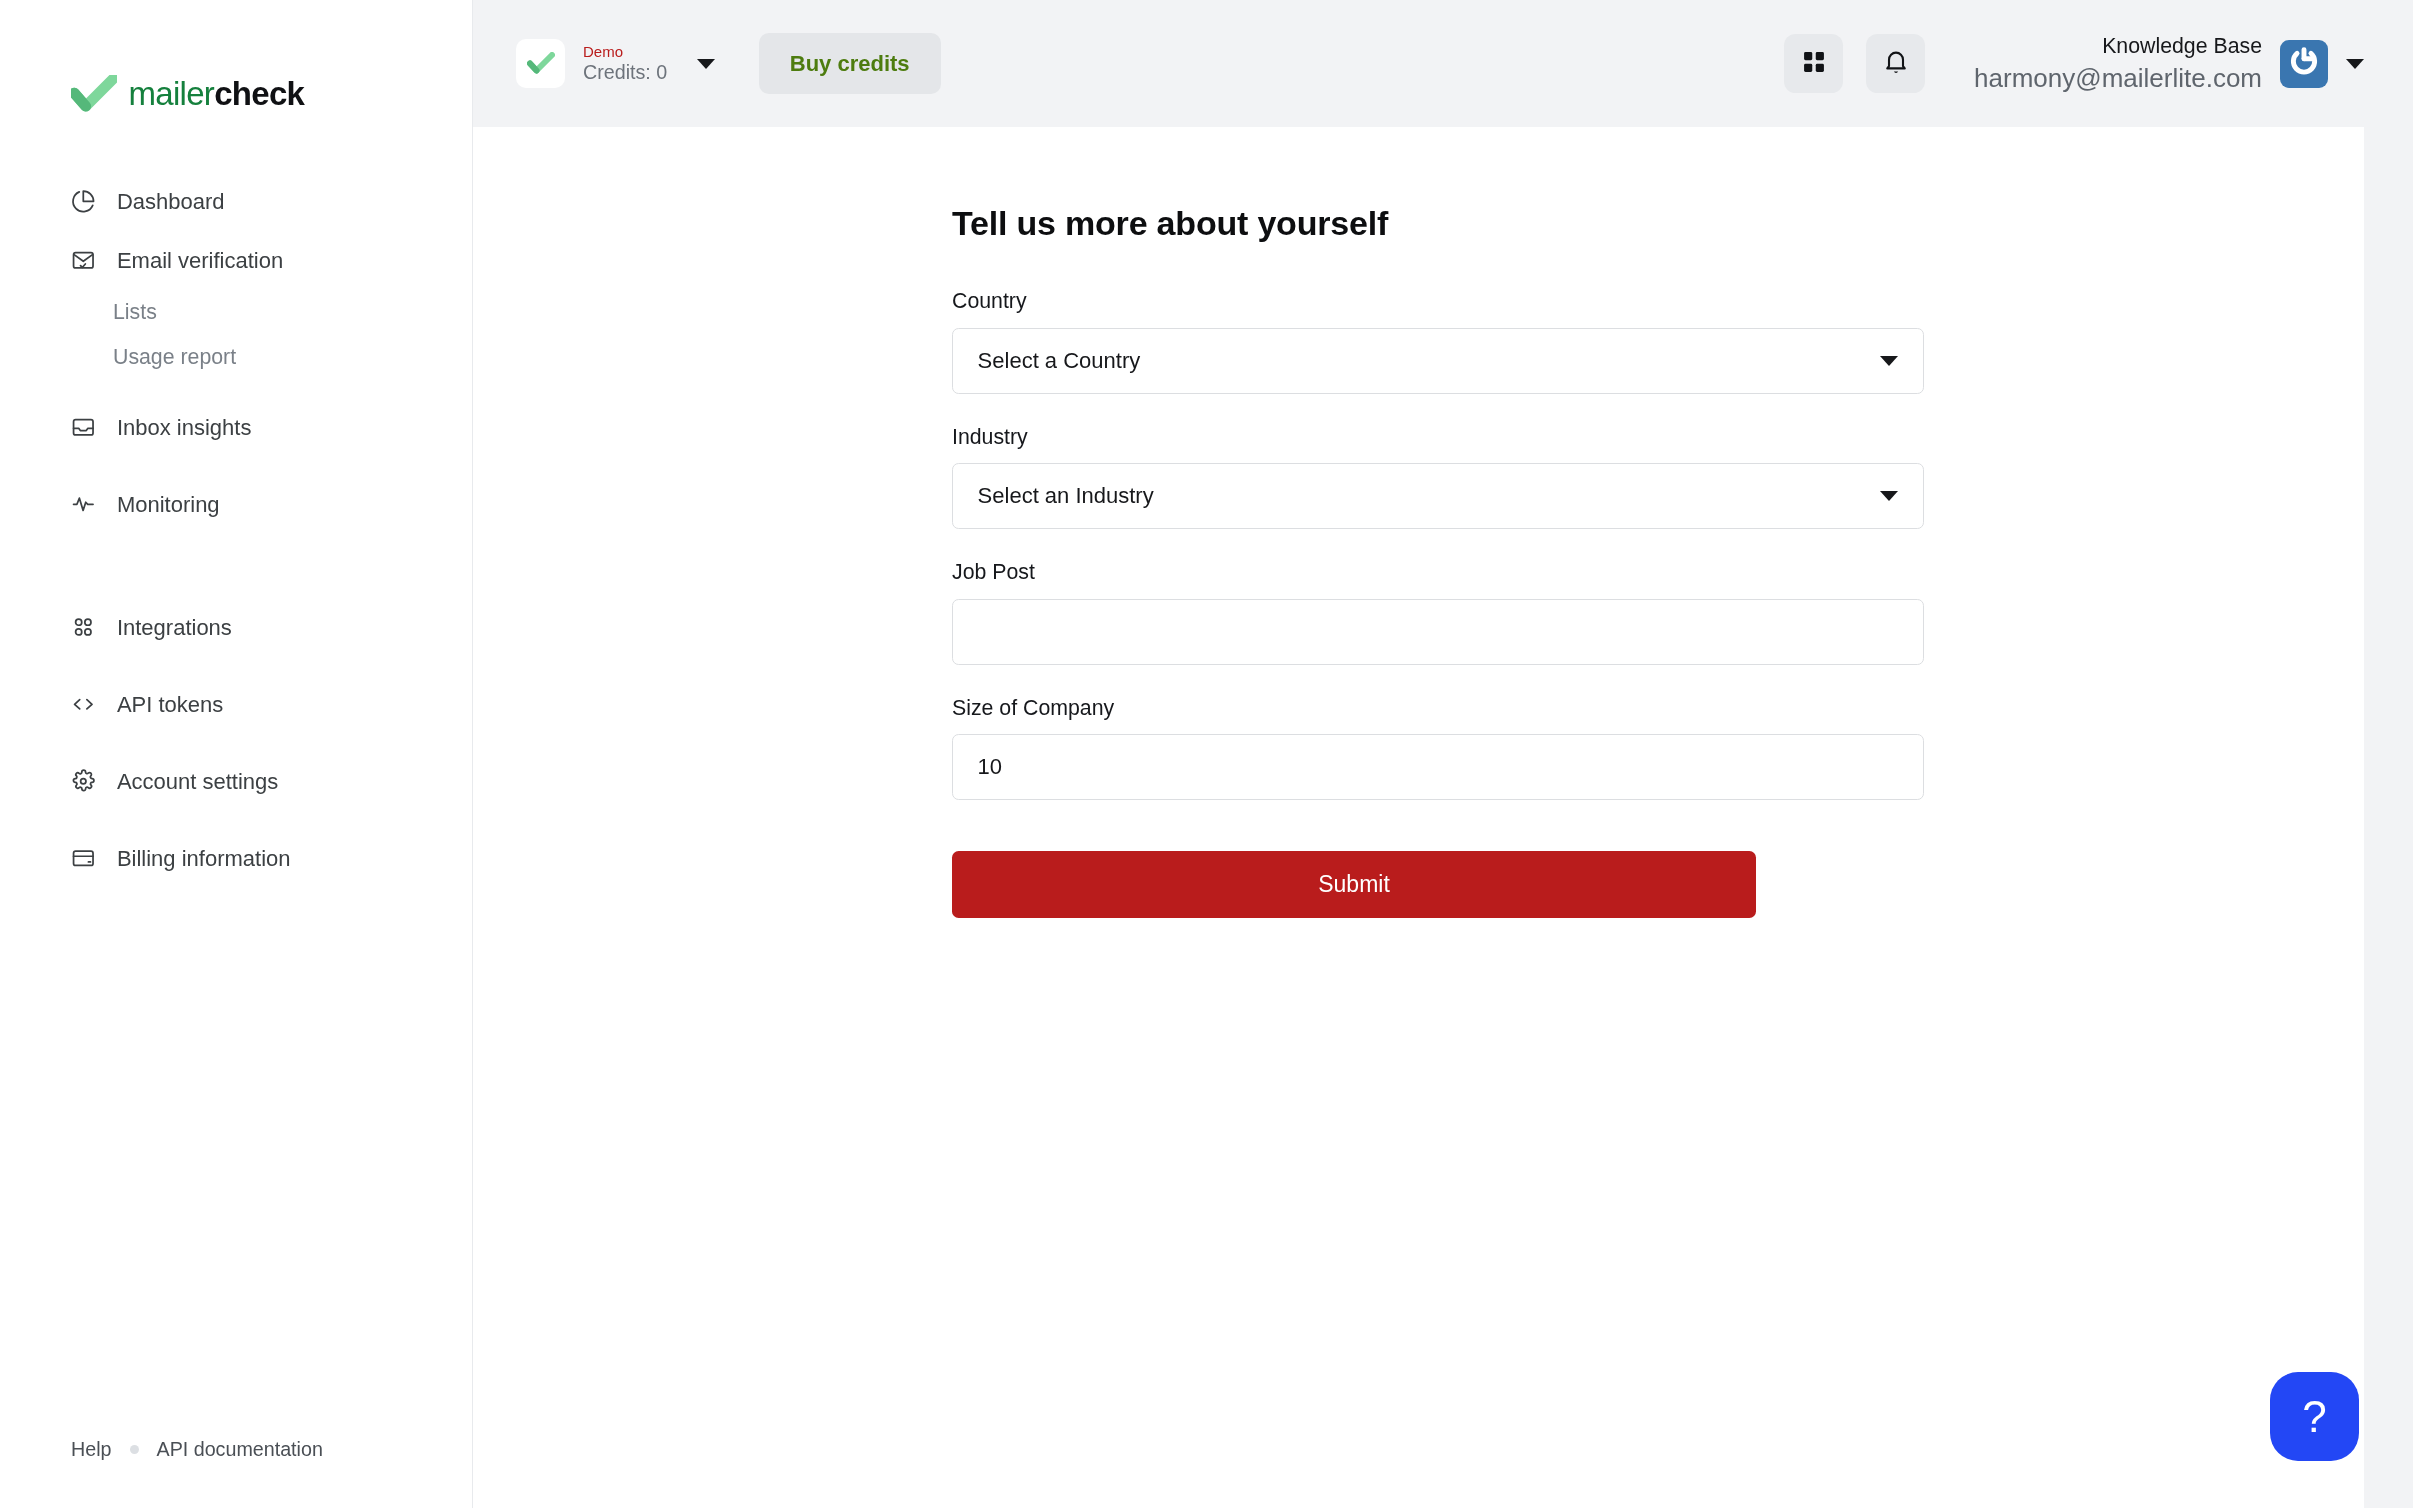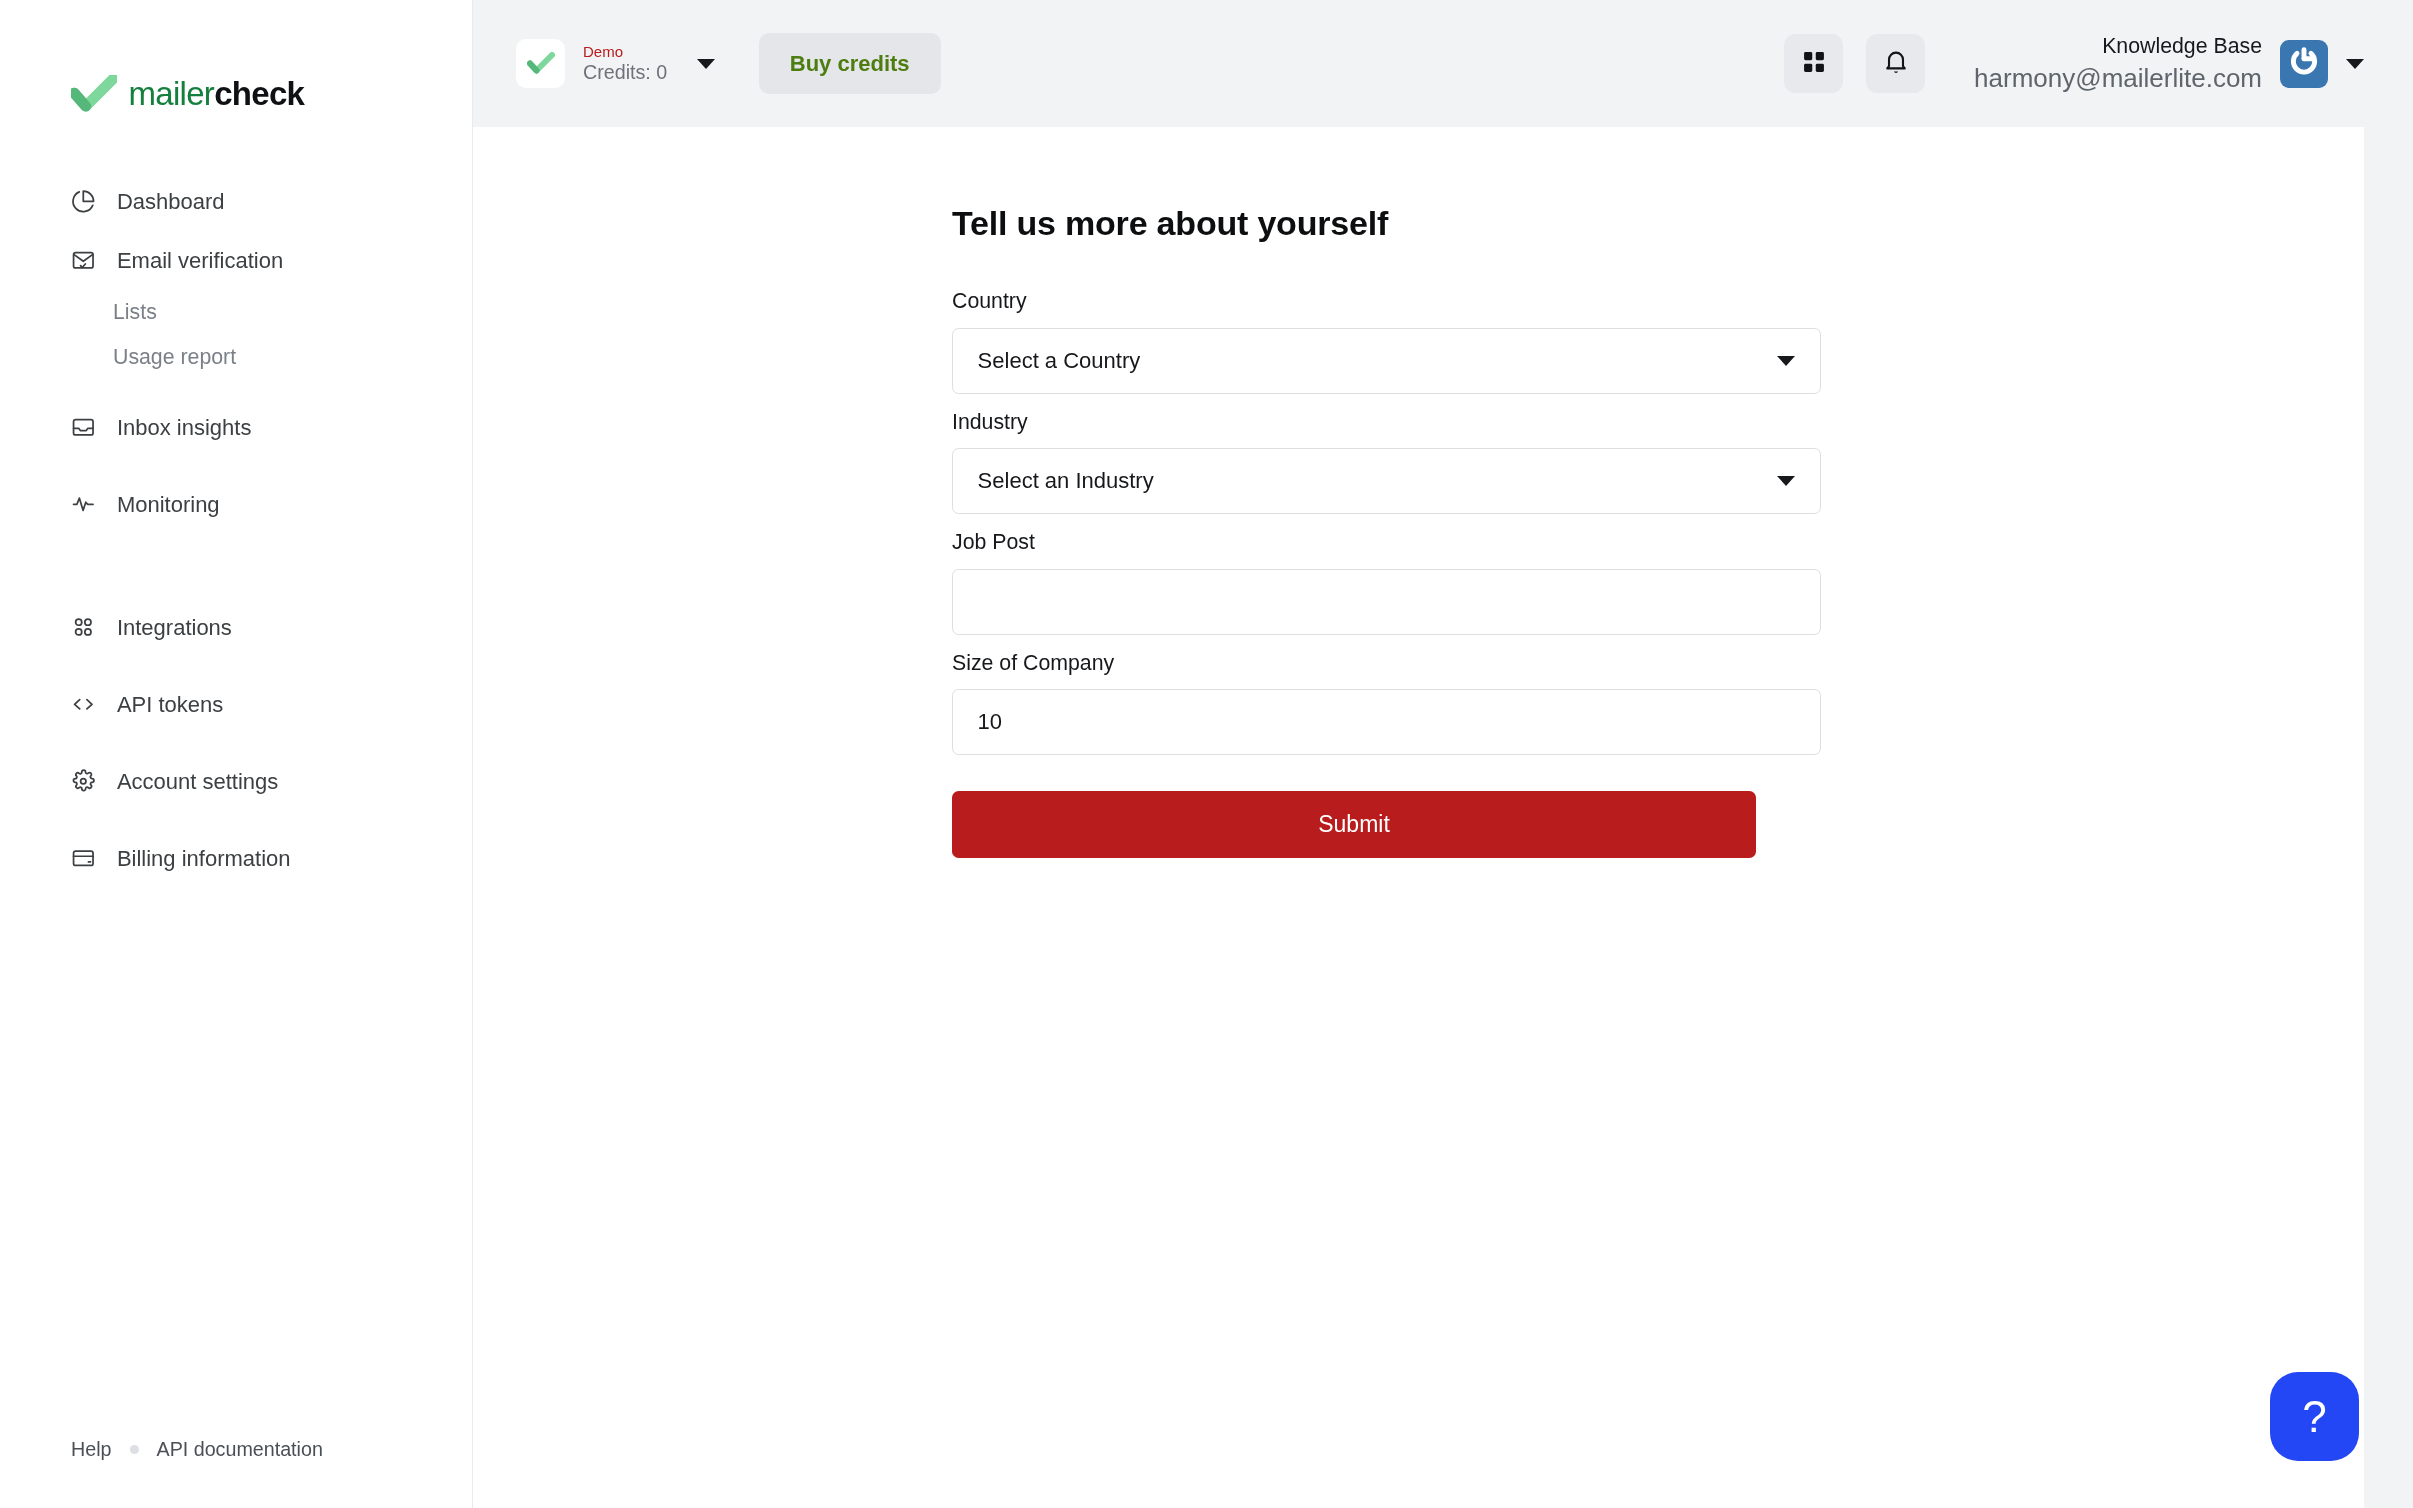--- a/index.html
+++ b/index.html
@@ -172,30 +172,30 @@
     top: 77px;
     width: 804px;
   }
   .page-title {
     font-size: 34px;
     font-weight: 700;
     color: #0d0e10;
     letter-spacing: -0.2px;
     margin-bottom: 46px;
   }
-  .field { margin-bottom: 16px; }
+  .field { margin-bottom: 31px; }
   .field-label {
     font-size: 21.3px;
     color: #16181c;
     margin-bottom: 13px;
     display: block;
     line-height: 1.2;
   }
   .sel-box, .txt-box {
-    width: 869px;
+    width: 972px;
     height: 66px;
     border: 0.8px solid #dcdee1;
     border-radius: 6.6px;
     background: #ffffff;
     display: flex;
     align-items: center;
     padding: 0 24.6px;
     font-size: 22px;
     color: #17181b;
     font-family: inherit;

